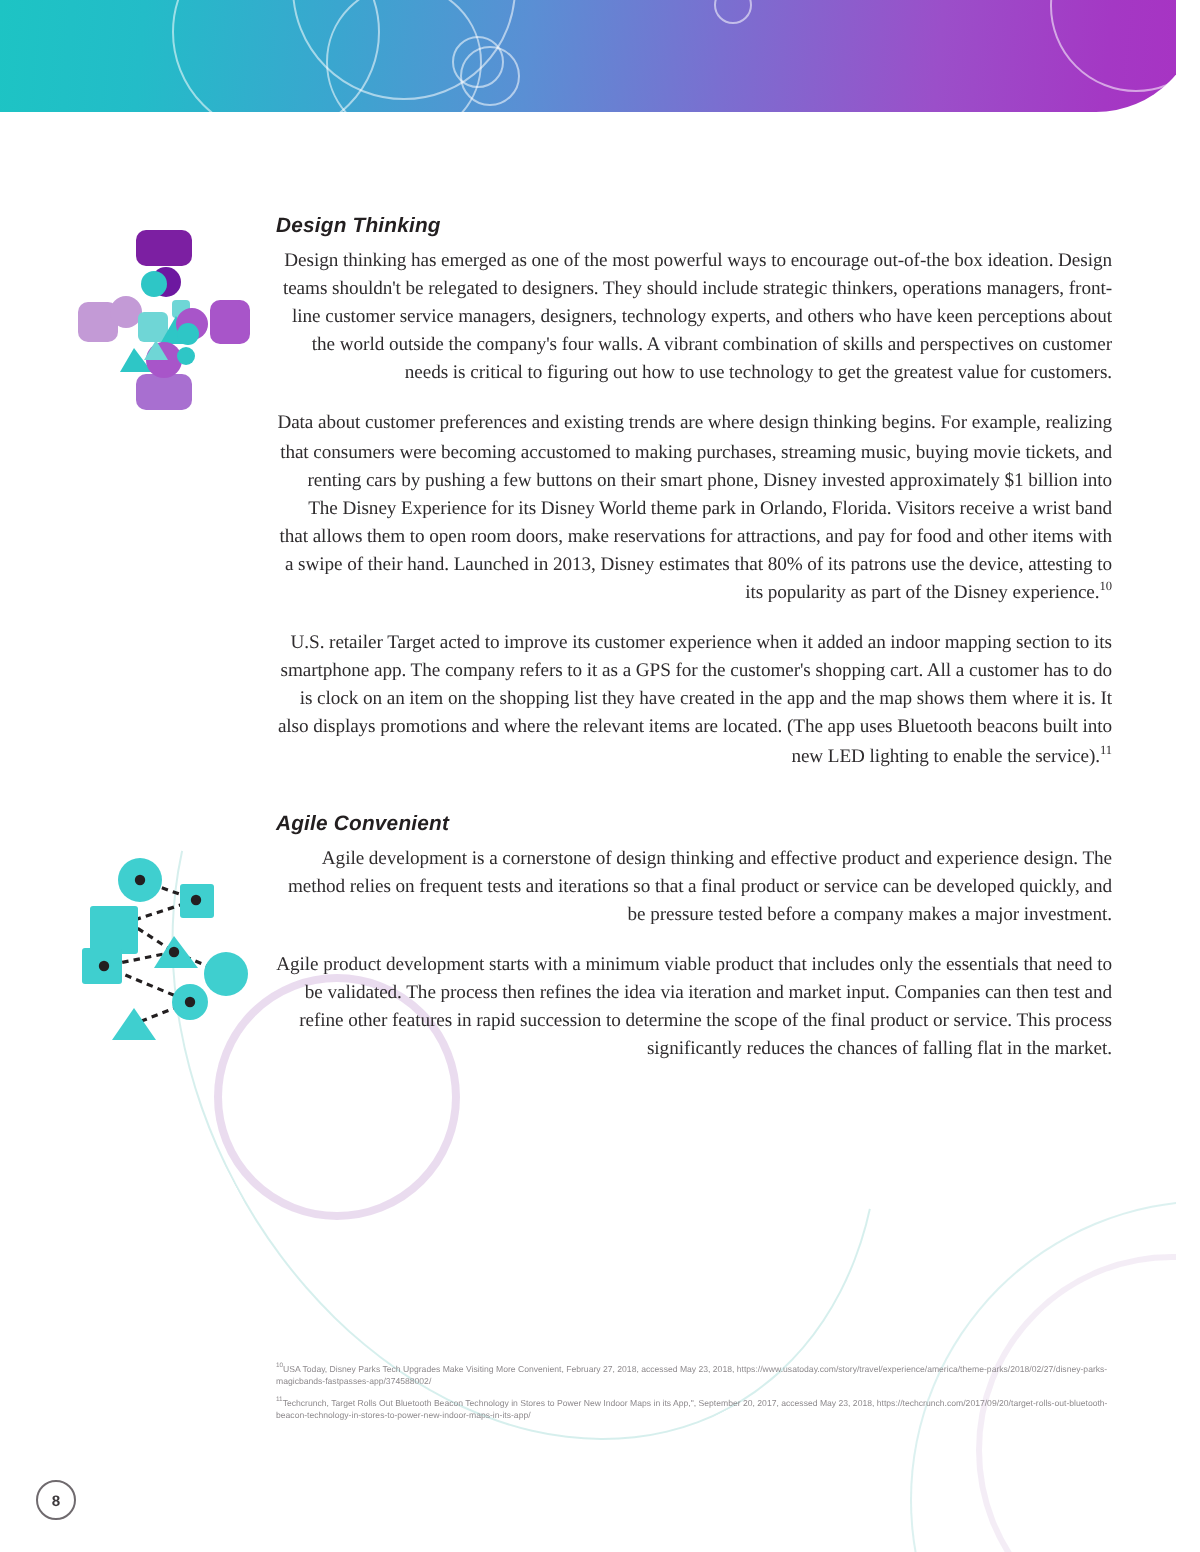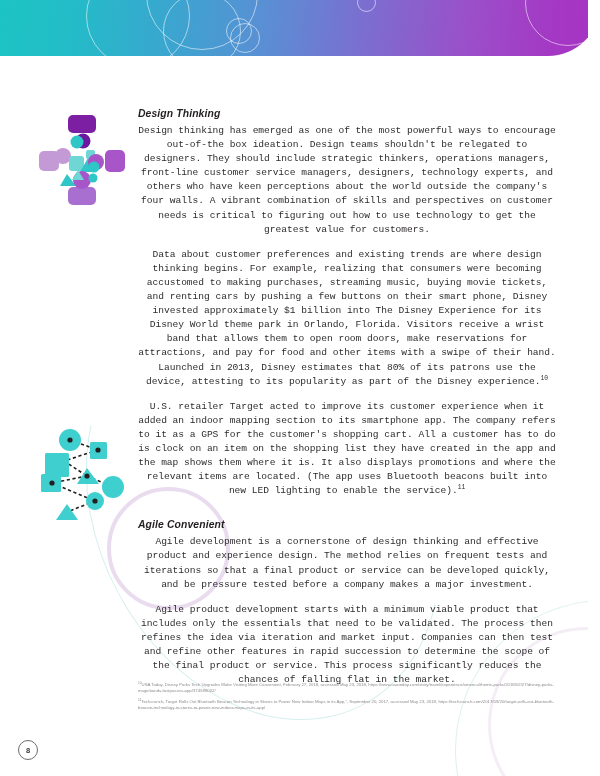--- a/index.html
+++ b/index.html
@@ -99,26 +99,26 @@
   h3.section-title {
     font-family: "Liberation Sans", sans-serif;
     font-size: 10.4px;
     font-weight: bold;
     font-style: italic;
     color: #231f20;
     margin: 0 0 5px 0;
     letter-spacing: 0.01em;
   }
   p.body-text {
-    font-family: Liberation Mono, monospace;
+    font-family: Liberation Serif, serif;
     font-size: 9.6px;
     line-height: 14.1px;
     color: #2f2c2e;
     margin: 0 0 11px 0;
-    text-align: center;
+    text-align: right;
     letter-spacing: -0.004em;
   }
   p.body-text:last-child { margin-bottom: 0; }
   sup { font-size: 6.3px; vertical-align: super; line-height: 0; }
   .block-gap { height: 10px; }
 
   
   .icon-design {
     position: absolute;
     left: 36px;

